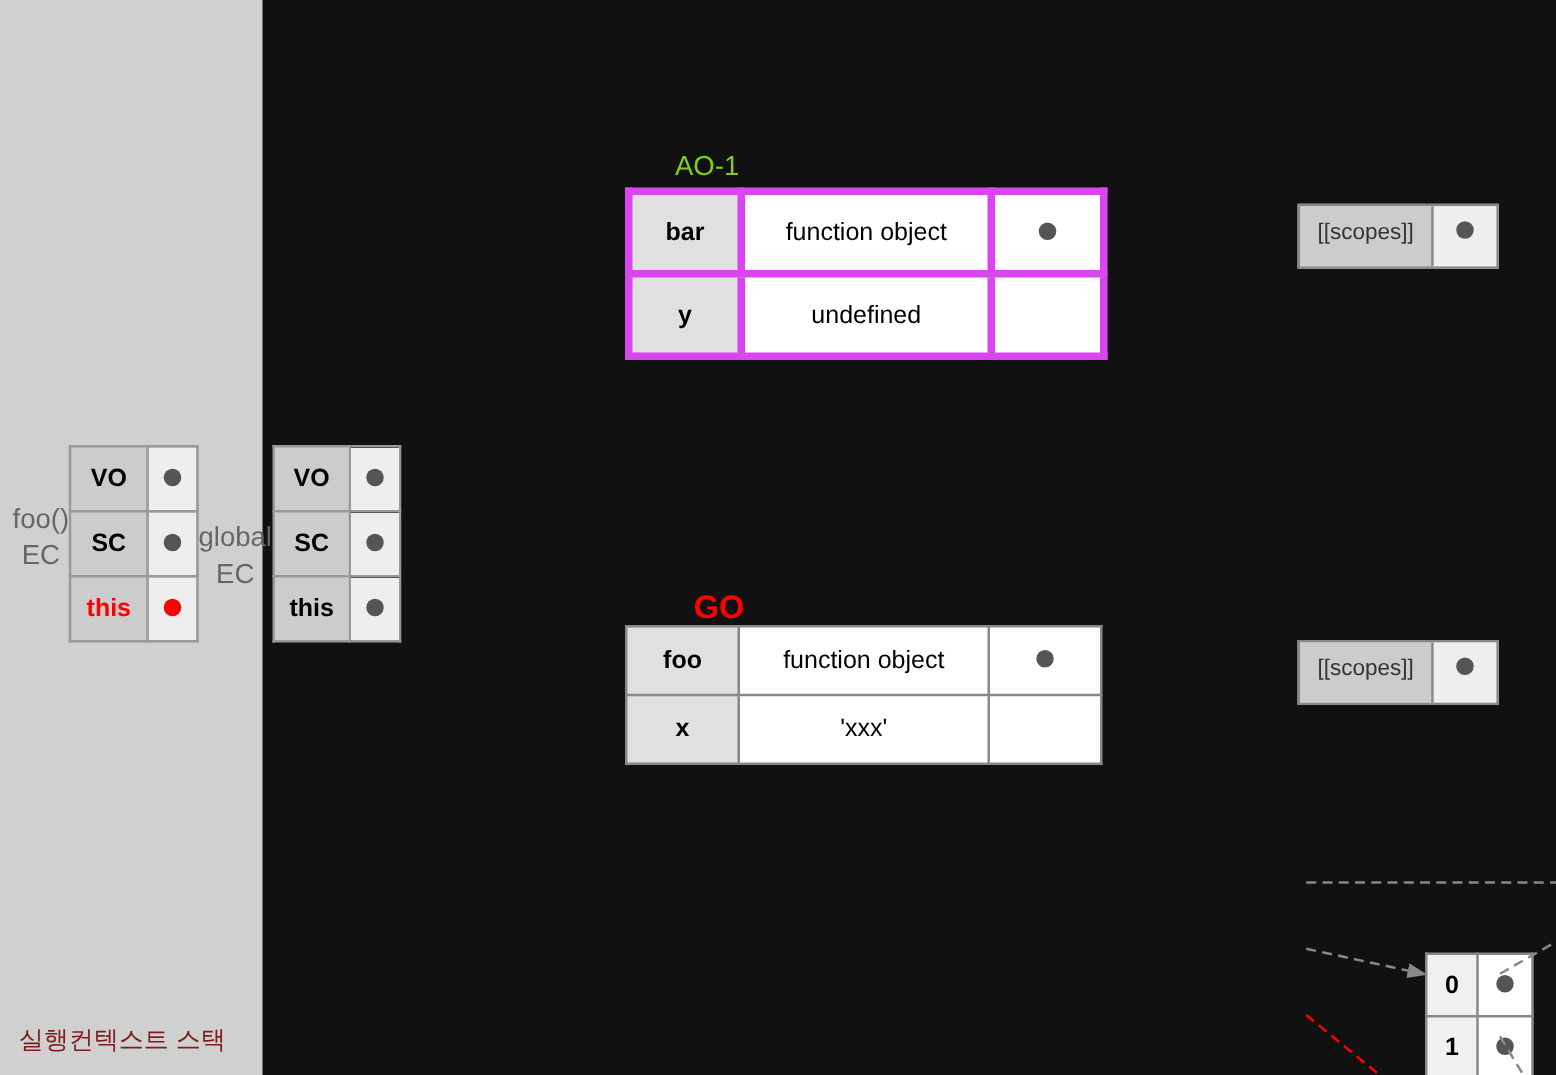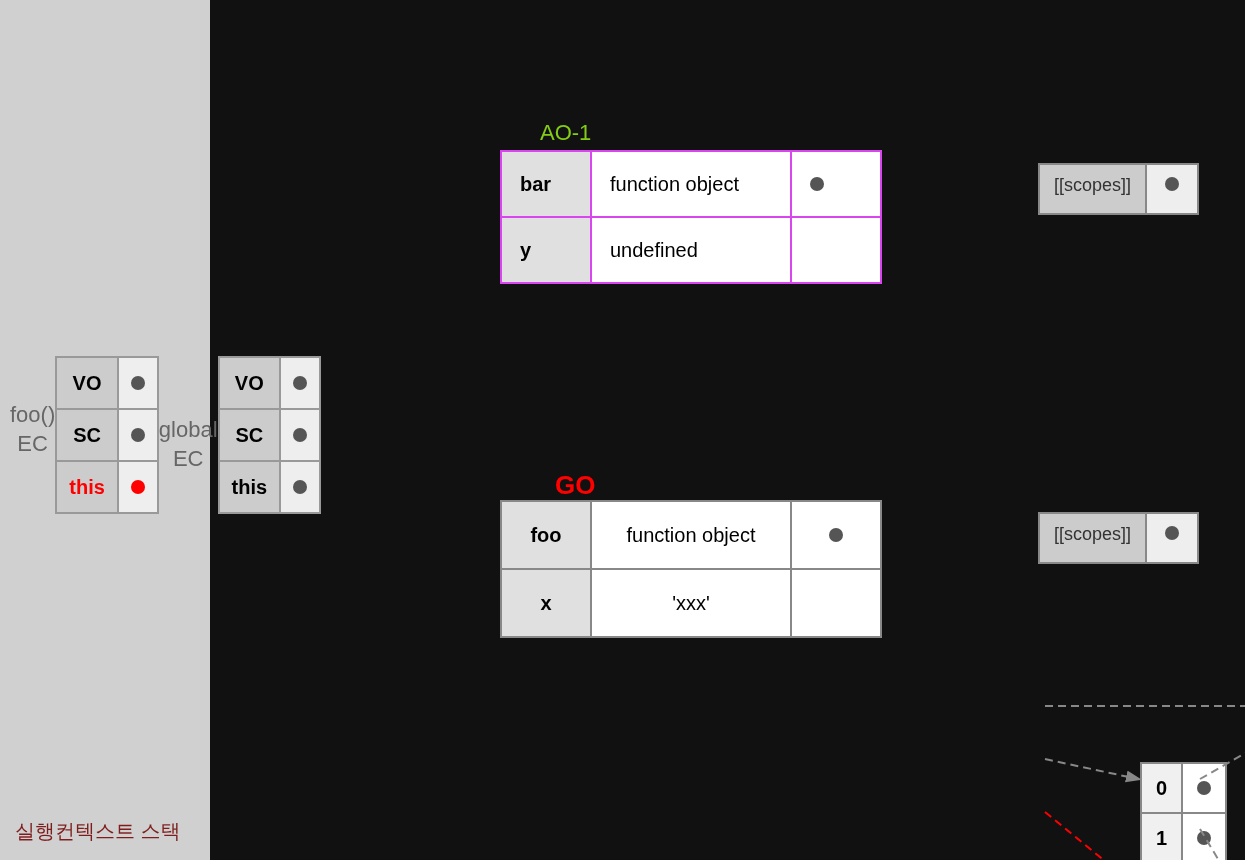--- a/index.html
+++ b/index.html
@@ -116,27 +116,27 @@
     }
 
     
     .ao1-table {
       position: absolute;
       top: 150px;
       left: 290px;
       border-collapse: collapse;
     }
     .ao1-table td {
-      border: 2px solid #d946ef;
+      border: 6px solid #d946ef;
       padding: 10px 18px;
       font-size: 20px;
       background: white;
       height: 66px;
       min-width: 90px;
-      text-align: left;
+      text-align: center;
     }
     .ao1-table td.key-cell {
       background: #e0e0e0;
       font-weight: bold;
     }
     .ao1-table td.val-cell {
       background: white;
       min-width: 200px;
     }
     .ao1-table td.dot-right {
@@ -149,21 +149,21 @@
       position: absolute;
       top: 500px;
       left: 290px;
       border-collapse: collapse;
     }
     .go-table td {
       border: 2px solid #888;
       padding: 10px 18px;
       font-size: 20px;
       background: white;
-      height: 68px;
+      height: 55px;
       min-width: 90px;
       text-align: center;
     }
     .go-table td.key-cell {
       background: #e0e0e0;
       font-weight: bold;
     }
     .go-table td.val-cell {
       background: white;
       min-width: 200px;

